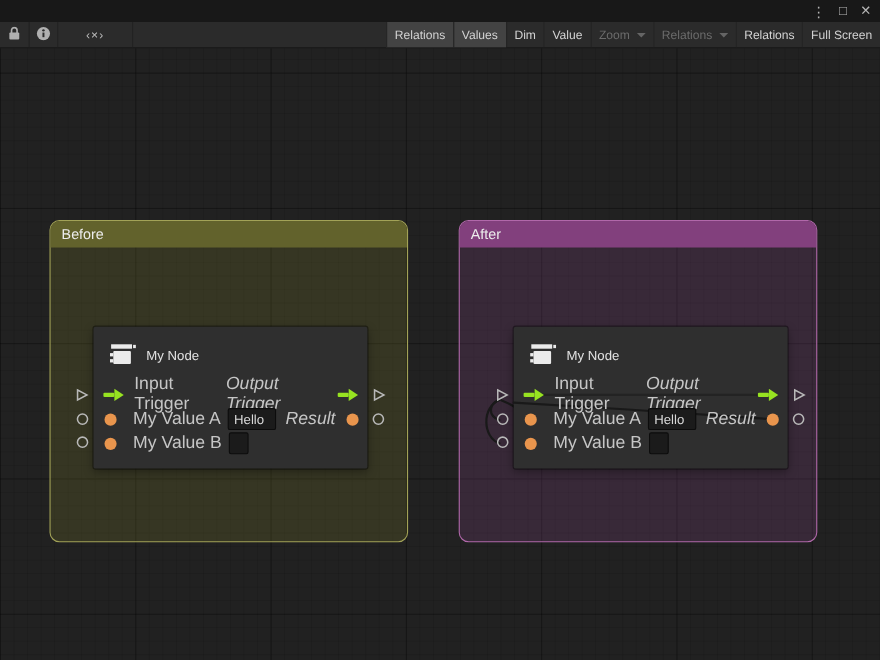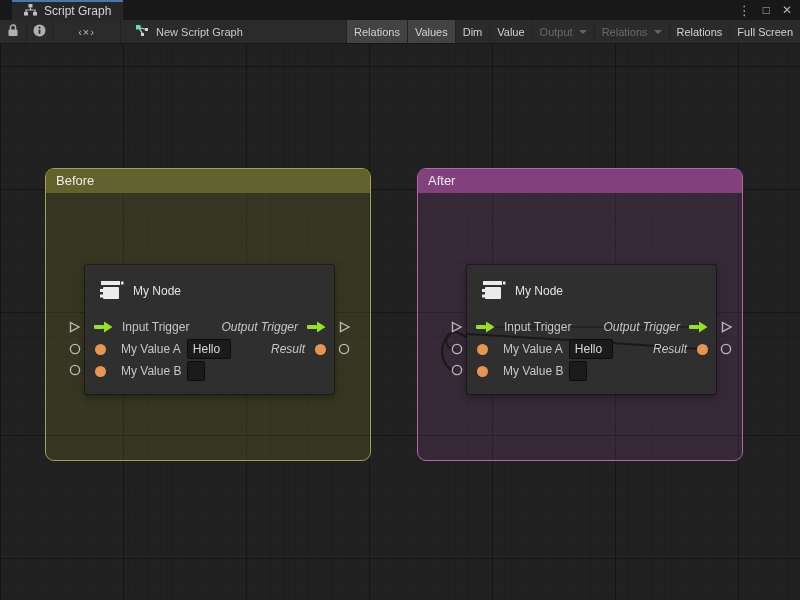--- a/index.html
+++ b/index.html
@@ -53,21 +53,21 @@
     position:relative;width:800px;height:557px;background-color:#212121;
     background-image:
       linear-gradient(to right, rgba(0,0,0,0.30) 1px, transparent 1px),
       linear-gradient(to bottom, rgba(0,0,0,0.30) 1px, transparent 1px),
       linear-gradient(to right, rgba(0,0,0,0.10) 1px, transparent 1px),
       linear-gradient(to bottom, rgba(0,0,0,0.10) 1px, transparent 1px);
     background-size:123px 123px,123px 123px,12.3px 12.3px,12.3px 12.3px;
     background-position:0 22px;
   }
   
-  .group{position:absolute;top:124px;width:326px;height:293px;border-radius:9px;box-sizing:border-box;}
+  .group{position:absolute;top:156px;width:326px;height:293px;border-radius:9px;box-sizing:border-box;}
   .group-before{left:45px;border:1px solid var(--before-accent,#a2a257);background:rgba(140,140,45,0.20);}
   .group-after{left:417px;border:1px solid var(--after-accent,#b168aa);background:rgba(150,75,150,0.20);}
   .group-header{
     height:24px;border-radius:8px 8px 0 0;padding:0 10px;
     font-size:13px;line-height:24px;color:#ececec;
   }
   .group-before .group-header{background:var(--before-header,#62622c);}
   .group-after .group-header{background:var(--after-header,#82407d);}
   
   .node-wrap{position:absolute;width:249px;height:129px;top:96px;z-index:2;}
@@ -75,21 +75,21 @@
   .group-after .node-wrap{left:49px;}
   .vs-node{
     position:absolute;inset:0;background:#2f2f2f;border-radius:2px;
     box-shadow:0 0 0 1px rgba(0,0,0,0.38), 0 3px 9px rgba(0,0,0,0.35);
   }
   .relations-svg{position:absolute;left:0;top:0;z-index:1;overflow:visible;pointer-events:none;}
   .node-header{position:absolute;top:13px;left:13px;height:26px;display:flex;align-items:center;gap:9px;z-index:2;}
   .node-title{font-size:12px;color:#e2e2e2;}
   .port-row{position:absolute;left:8px;right:8px;height:22px;display:flex;align-items:center;z-index:2;}
   .row1{top:51px;}.row2{top:73px;align-items:center;}.row3{top:95px;}
-  .port-label{font-size:12px;color:#c6c6c6;}
+  .port-label{font-size:16px;color:#c6c6c6;}
   .gap9{margin-left:9px;}.gap15{margin-left:15px;}
   .right-side{margin-left:auto;display:flex;align-items:center;gap:8px;font-style:italic;}
   .value-dot{width:11px;height:11px;border-radius:50%;background:var(--value-orange,#e9954d);flex:none;margin-left:2px;}
   .trigger-icon{flex:none;display:flex;}
   .port-field{
     box-sizing:content-box;height:16px;margin-left:6px;padding:1px 5px;
     background:#1b1b1b;border:1px solid #0c0c0c;border-radius:2px;
     color:#d8d8d8;font-family:"Liberation Sans",sans-serif;font-size:12px;outline:none;
   }
   .w-hello{width:32px;}
@@ -103,31 +103,20 @@
   .group-wires{position:absolute;left:0;top:0;z-index:1;overflow:visible;pointer-events:none;}
   .wire{stroke:var(--wire,#191919);stroke-width:2;fill:none;stroke-linecap:round;}
   .wire-inner{stroke:#232323;stroke-width:2;fill:none;}
 </style>
 </head>
 <body>
 
 <div class="window">
 
   <div class="topbar">
-    <div class="tab">
-      <span class="tab-icon">
-        <svg width="13" height="12" viewBox="0 0 13 12">
-          <rect x="4.5" y="0" width="4" height="3.5" fill="#c0c0c0"></rect>
-          <rect x="0" y="8" width="4" height="3.5" fill="#c0c0c0"></rect>
-          <rect x="9" y="8" width="4" height="3.5" fill="#c0c0c0"></rect>
-          <path d="M6.5,3.5 V6 M2,8 V6 H11 V8" stroke="#c0c0c0" stroke-width="1.2" fill="none"></path>
-        </svg>
-      </span>
-      <span>Script Graph</span>
-    </div>
     <div class="win-controls">
       <span class="wc-more">⋮</span>
       <span class="wc-max">□</span>
       <span class="wc-close">✕</span>
     </div>
   </div>
 
   <div class="toolbar">
     <div class="tcell lock">
       <span>
@@ -142,46 +131,35 @@
         <svg width="13" height="13" viewBox="0 0 13 13">
           <circle cx="6.5" cy="6.5" r="6" fill="#b0b0b0"></circle>
           <circle cx="6.5" cy="3.6" r="1.1" fill="#2b2b2b"></circle>
           <rect x="5.6" y="5.6" width="1.8" height="4.2" fill="#2b2b2b"></rect>
         </svg>
       </span>
     </div>
     <div class="tcell code">
       <span>‹×›</span>
     </div>
-    <div class="tbtn-newgraph">
-      <span>
-        <svg width="14" height="13" viewBox="0 0 14 13">
-          <path d="M4,3.5 L11,5.5 M4,3.5 L7.5,10" stroke="#cfcfcf" stroke-width="1.3" fill="none"></path>
-          <rect x="1" y="1" width="4.5" height="4.5" fill="#5be0c3"></rect>
-          <rect x="10" y="4" width="3" height="3" fill="#cfcfcf"></rect>
-          <rect x="6" y="9" width="3" height="3" fill="#cfcfcf"></rect>
-        </svg>
-      </span>
-      <span>New Script Graph</span>
-    </div>
     <div class="rgroup">
       <div class="rbtn active">
           <span>Relations</span>
         </div>
       <div class="rbtn active">
           <span>Values</span>
         </div>
       <div class="rbtn">
           <span>Dim</span>
         </div>
       <div class="rbtn">
           <span>Value</span>
         </div>
       <div class="rbtn disabled">
-          <span>Output</span>
+          <span>Zoom</span>
           <span class="dd-arrow"></span>
         </div>
       <div class="rbtn disabled">
           <span>Relations</span>
           <span class="dd-arrow"></span>
         </div>
       <div class="rbtn">
           <span>Relations</span>
         </div>
       <div class="rbtn">

